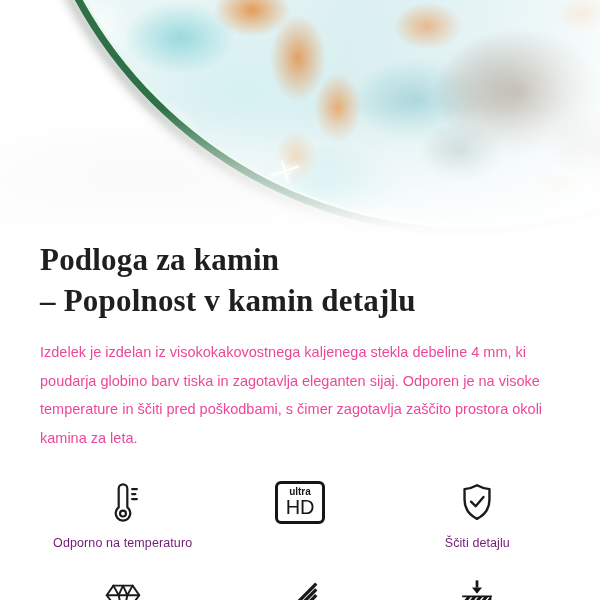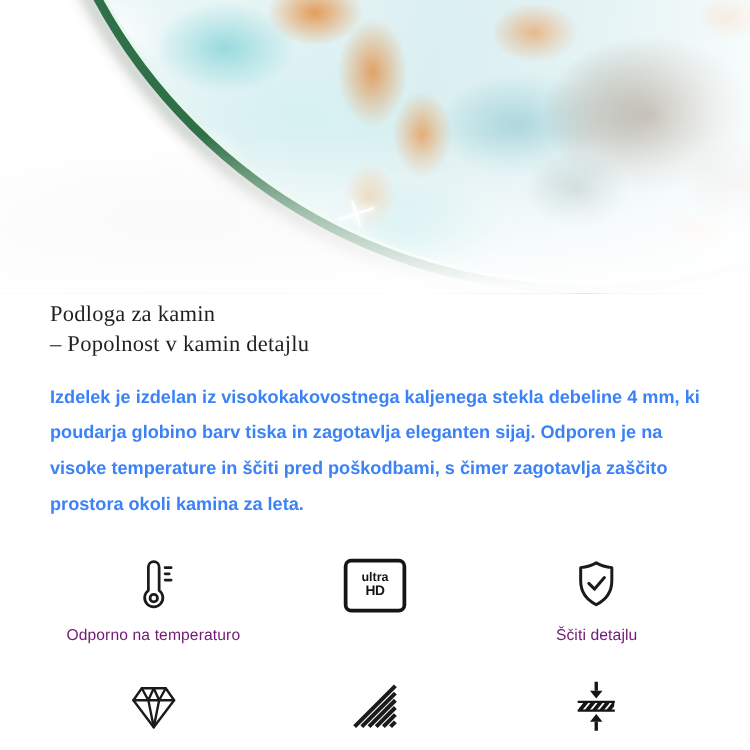--- a/index.html
+++ b/index.html
@@ -46,35 +46,35 @@
       linear-gradient(100deg, rgba(255,255,255,0) 55%, rgba(255,255,255,0.55) 80%, rgba(255,255,255,0.9) 96%);
   }
   .sparkle { position: absolute; left: 270px; top: 156px; width: 30px; height: 30px; pointer-events: none; }
   .sparkle::before, .sparkle::after { content: ""; position: absolute; background: #fff; border-radius: 2px;
       box-shadow: 0 0 6px 1px rgba(255,255,255,0.95); }
   .sparkle::before { left: 0; top: 14px; width: 30px; height: 2px; transform: rotate(-18deg); }
   .sparkle::after  { left: 14px; top: 4px; width: 2px; height: 22px; transform: rotate(-18deg); }
 
   
   .content { padding: 0 40px; }
-  .title { font-family: "Liberation Serif", serif; font-weight: 400; color: #1f1f1f;
-           font-size: 18px; line-height: 1.32; margin-top: 5px; letter-spacing: 0.2px; }
-  .description { margin-top: 16px; font-size: 14.5px; line-height: 1.98; color: #3b82f6; max-width: 524px; font-weight: bold; }
+  .title { font-family: "Liberation Serif", serif; font-weight: 700; color: #1f1f1f;
+           font-size: 31px; line-height: 1.32; margin-top: 5px; letter-spacing: 0.2px; }
+  .description { margin-top: 16px; font-size: 14.5px; line-height: 1.98; color: #ec4899; max-width: 524px; }
 
   
   .features { margin-top: 26px; padding: 0 34px; display: grid;
               grid-template-columns: 1fr 1fr 1fr; row-gap: 26px; justify-items: center; }
   .feature { display: flex; flex-direction: column; align-items: center; text-align: center; }
   .icon-box { height: 48px; display: flex; align-items: center; justify-content: center; }
   .feature-label { margin-top: 9px; font-size: 12.5px; color: #701a75; letter-spacing: 0.1px; }
   .uhd-box { width: 50px; height: 43px; border: 3px solid #151515; border-radius: 6px;
              display: flex; flex-direction: column; align-items: center; justify-content: center;
              color: #151515; background: #fff; }
   .uhd-top { font-size: 10px; font-weight: 700; line-height: 1; letter-spacing: 0; }
-  .uhd-bottom { font-size: 11px; font-weight: 700; line-height: 1.05; letter-spacing: -0.3px; }
+  .uhd-bottom { font-size: 20px; font-weight: 400; line-height: 1.05; letter-spacing: -0.3px; }
   .ico { stroke: #1b1b1b; fill: none; stroke-width: 2.3; stroke-linecap: round; stroke-linejoin: round; }
 </style>
 </head>
 <body>
 
 <div class="page">
 
   <div class="hero">
     <svg class="rim-svg" width="600" height="235" viewBox="0 0 600 235">
       <defs>

